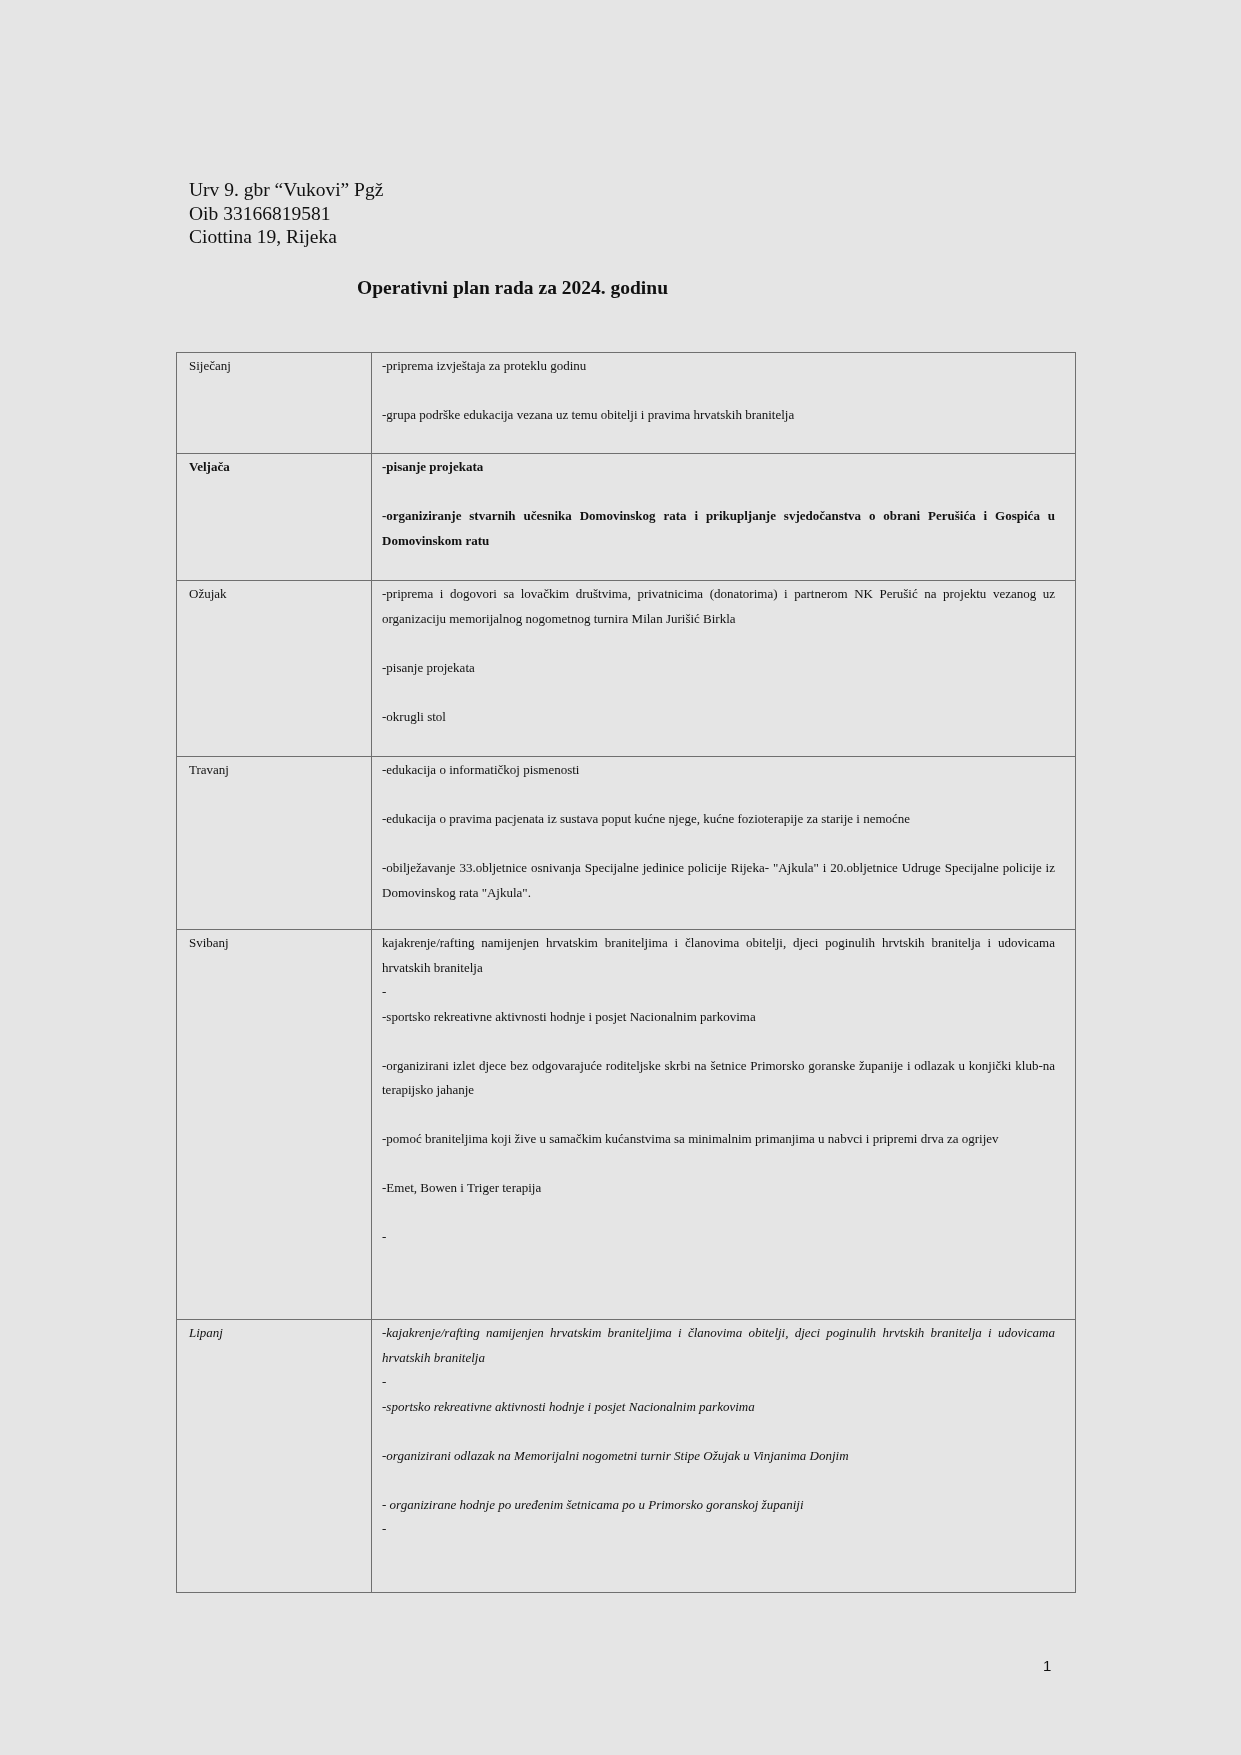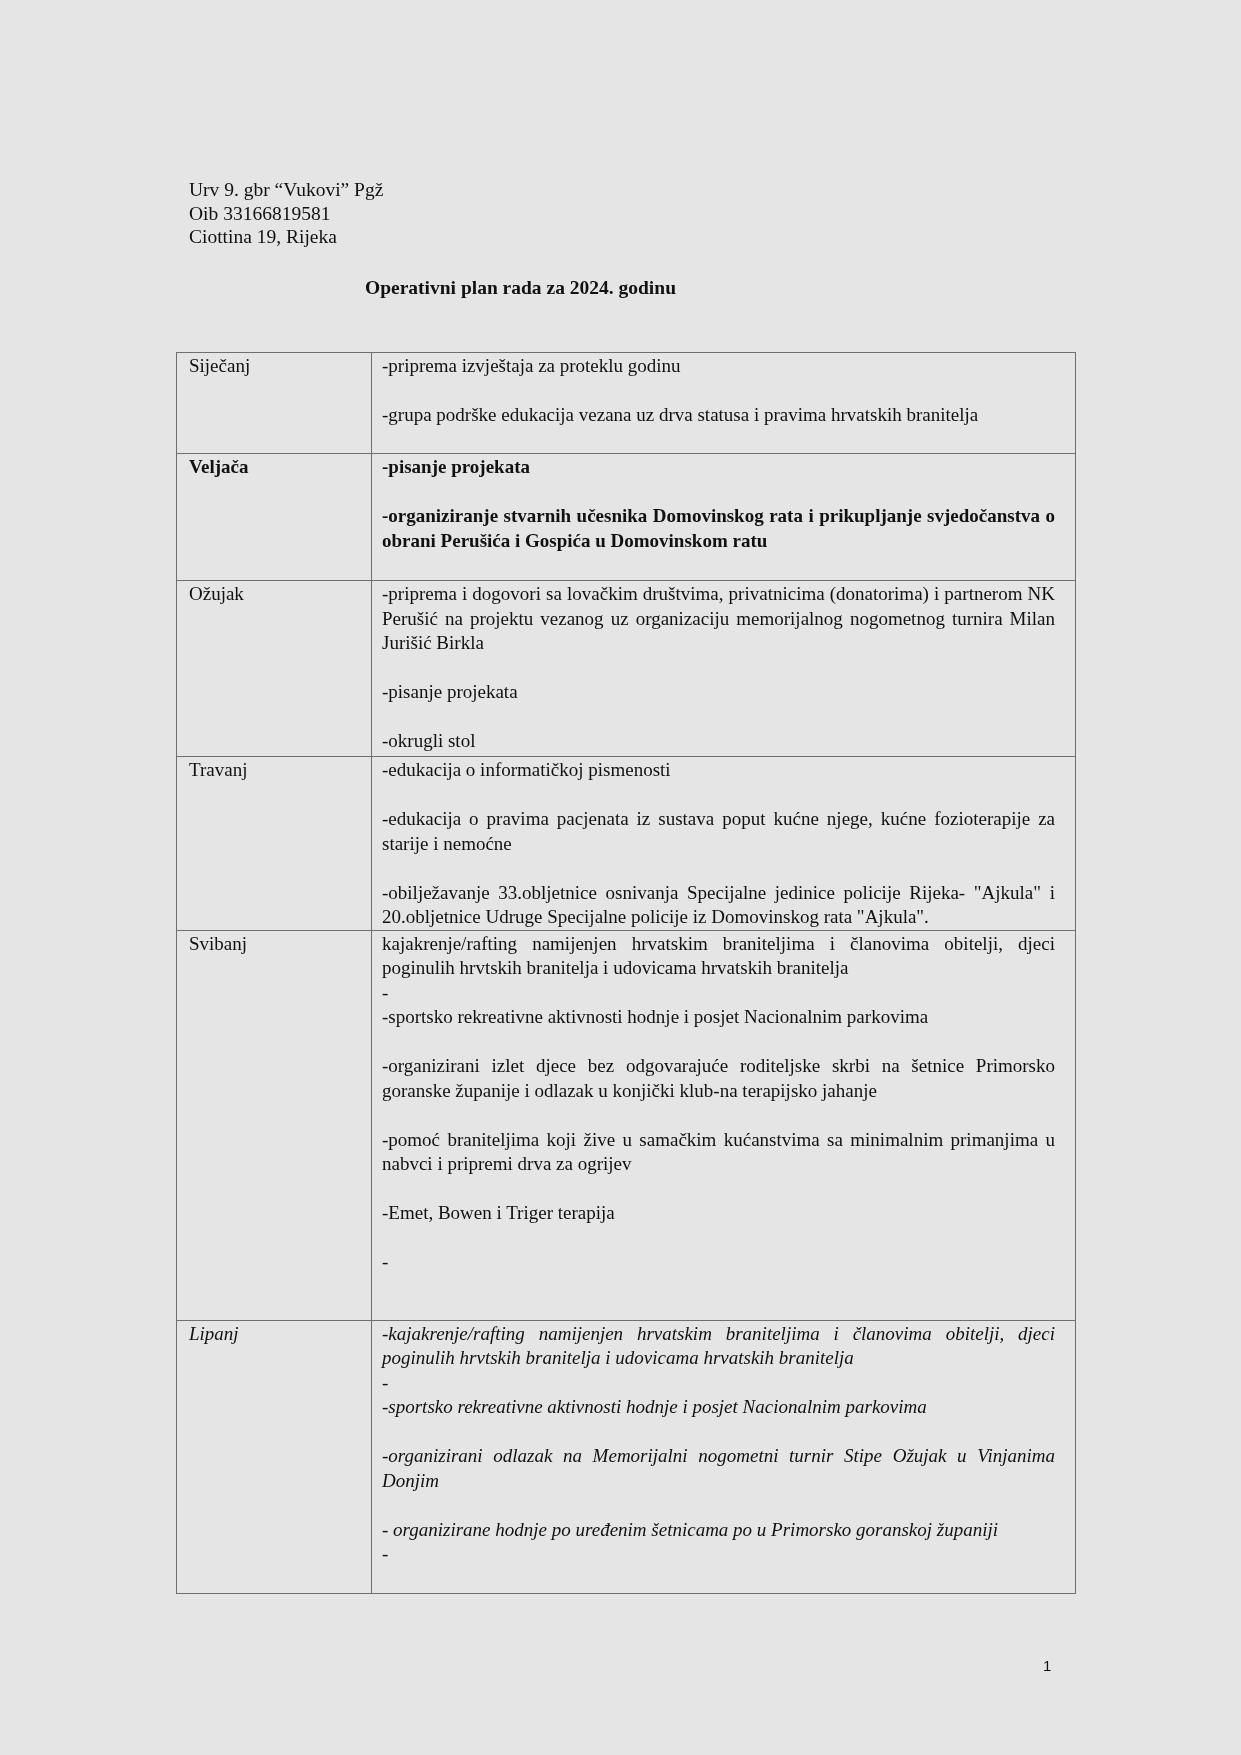--- a/index.html
+++ b/index.html
@@ -2,24 +2,24 @@
 <html><head>
 <meta charset="utf-8">
 <style>
   html, body { margin: 0; padding: 0; background: #ffffff; }
   body { width: 1241px; height: 1755px; position: relative; overflow: hidden;
          font-family: "Liberation Serif", "DejaVu Serif", serif; color: #111; }
   .page { position: absolute; left: 0; top: 0; width: 1241px; height: 1755px; background: #e5e5e5; }
   .org { position: absolute; left: 189px; top: 178px; font-size: 19.5px; line-height: 23.5px; }
   .org div { white-space: nowrap; }
   .title { position: absolute; left: 0; width: 1009px; top: 277px; text-align: center;
-           font-weight: bold; font-size: 19.5px; padding-left: 16px; }
+           font-weight: bold; font-size: 19.5px; padding-left: 8px; }
   .title span { position: relative; left: 0px; }
   table.plan { position: absolute; left: 176px; top: 352px; width: 900px;
-               border-collapse: collapse; table-layout: fixed; font-size: 19px; }
+               border-collapse: collapse; table-layout: fixed; font-size: 13px; }
   table.plan td { border: 1.5px solid #6f6f6f; vertical-align: top; padding: 1px 8px 0 12px; line-height: 24.5px; }
   table.plan td.month { width: 174px; padding-left: 12px; }
   table.plan td.acts { text-align: justify; padding-left: 10px; padding-right: 20px; }
   .act { margin: 0; }
   .gap { height: 24.5px; }
   .page-num { position: absolute; left: 1043px; top: 1657px; font-family: "Liberation Sans", "DejaVu Sans", sans-serif; font-size: 15px; }
 </style>
 </head>
 <body>
 
@@ -35,21 +35,21 @@
     <span>Operativni plan rada za 2024. godinu</span>
   </div>
 
   <table class="plan">
     <tbody id="plan-body">
         <tr style="height: 101px;">
           <td class="month"><span>Siječanj</span></td>
           <td class="acts">
             <div class="act">-priprema izvještaja za proteklu godinu</div>
             <div class="gap"></div>
-            <div class="act">-grupa podrške edukacija vezana uz drva statusa i  pravima hrvatskih branitelja</div>
+            <div class="act">-grupa podrške edukacija vezana uz temu obitelji i  pravima hrvatskih branitelja</div>
           </td>
         </tr>
         <tr style="height: 127px; font-weight: bold;">
           <td class="month"><span>Veljača</span></td>
           <td class="acts">
             <div class="act">-pisanje projekata</div>
             <div class="gap"></div>
             <div class="act">-organiziranje stvarnih učesnika Domovinskog rata i prikupljanje svjedočanstva o obrani Perušića i Gospića u Domovinskom ratu</div>
             <div class="gap"></div>
           </td>

